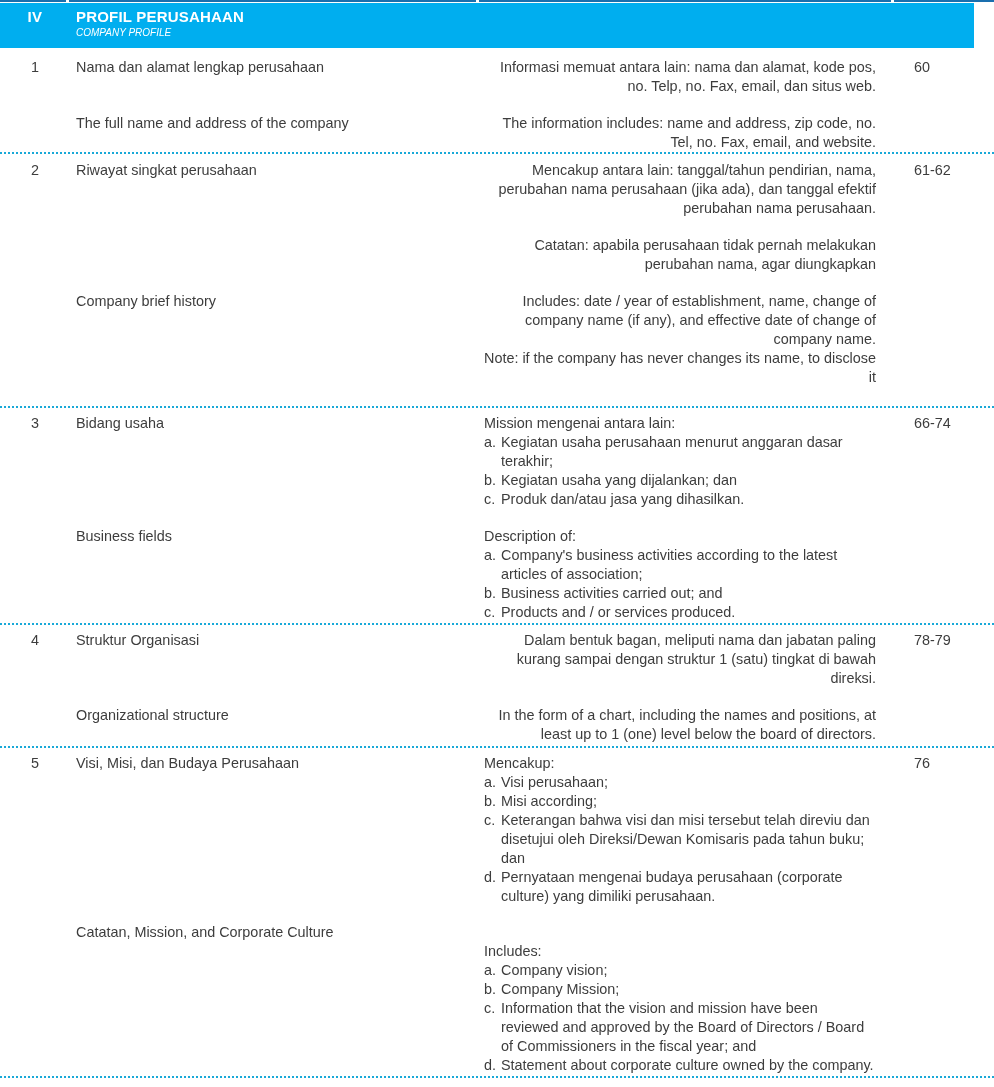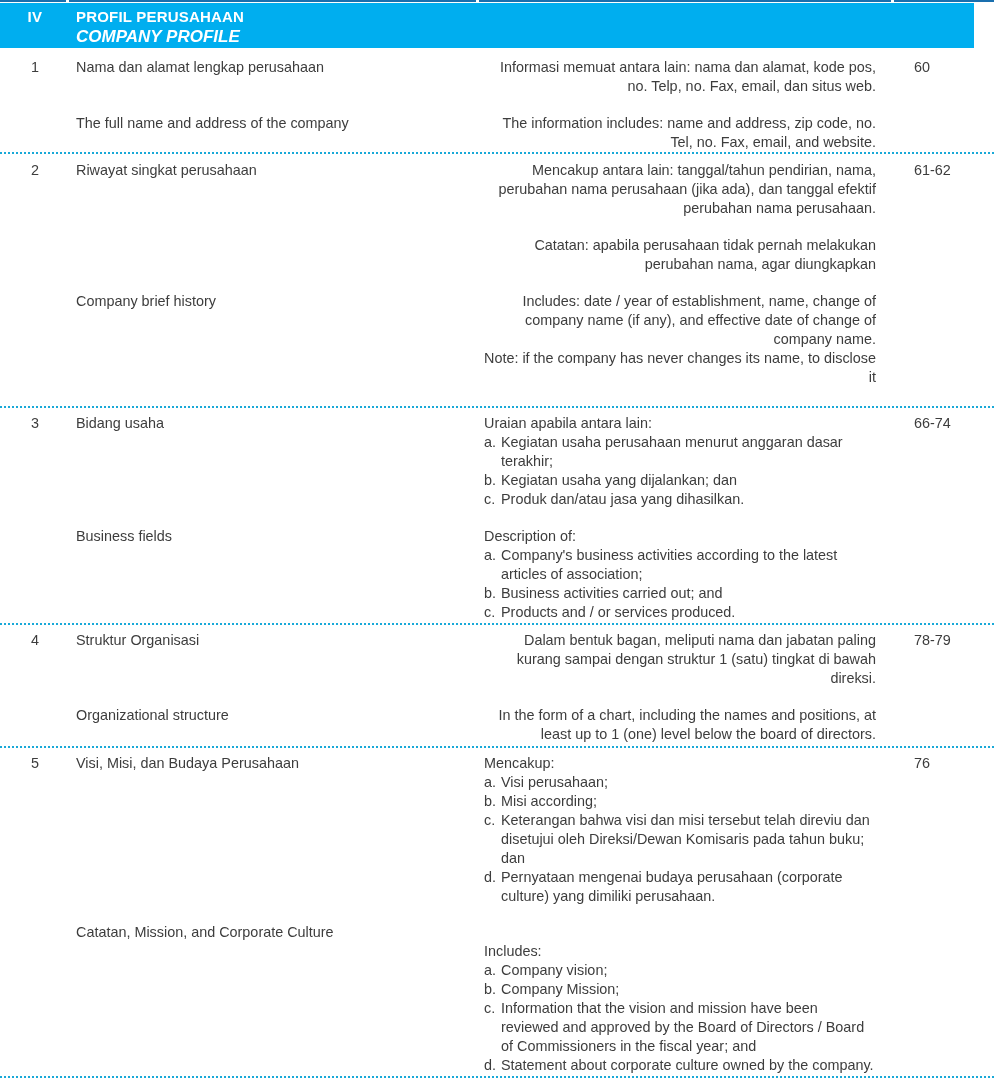--- a/index.html
+++ b/index.html
@@ -55,22 +55,22 @@
     font-weight: bold;
     font-size: 15px;
     letter-spacing: 0.2px;
   }
   .section-subtitle {
     position: absolute;
     left: 76px;
     top: 24px;
     font-family: "Liberation Sans", sans-serif;
     font-style: italic;
-    font-size: 17px;
-    font-weight: bold;
+    font-size: 10px;
+    font-weight: normal;
     text-align: center;
   }
   .row {
     position: absolute;
     left: 0;
     width: 994px;
   }
   .dotted {
     position: absolute;
     left: 0;
@@ -160,21 +160,21 @@
   </div>
   <div class="cell page" style="top:0">61-62</div>
 </div>
 <div class="dotted" style="top: 406px; border-top-color: rgb(25, 169, 216);"></div>
 
 <div class="row" style="top:414px; height:210px;">
   <div class="cell num" style="top:0">3</div>
   <div class="cell crit" style="top:0">Bidang usaha</div>
   <div class="cell crit" style="top:113px">Business fields</div>
   <div class="cell expl" style="top:0">
-    <p class="intro">Uraian apabila antara lain:</p>
+    <p class="intro">Mission mengenai antara lain:</p>
     <ol class="alpha">
       <li><span class="mk">a.</span><span>Kegiatan usaha perusahaan menurut anggaran dasar terakhir;</span></li>
       <li><span class="mk">b.</span><span>Kegiatan usaha yang dijalankan; dan</span></li>
       <li><span class="mk">c.</span><span>Produk dan/atau jasa yang dihasilkan.</span></li>
     </ol>
   </div>
   <div class="cell expl" style="top:113px">
     <p class="intro">Description of:</p>
     <ol class="alpha">
       <li><span class="mk">a.</span><span>Company's business activities according to the latest articles of association;</span></li>

